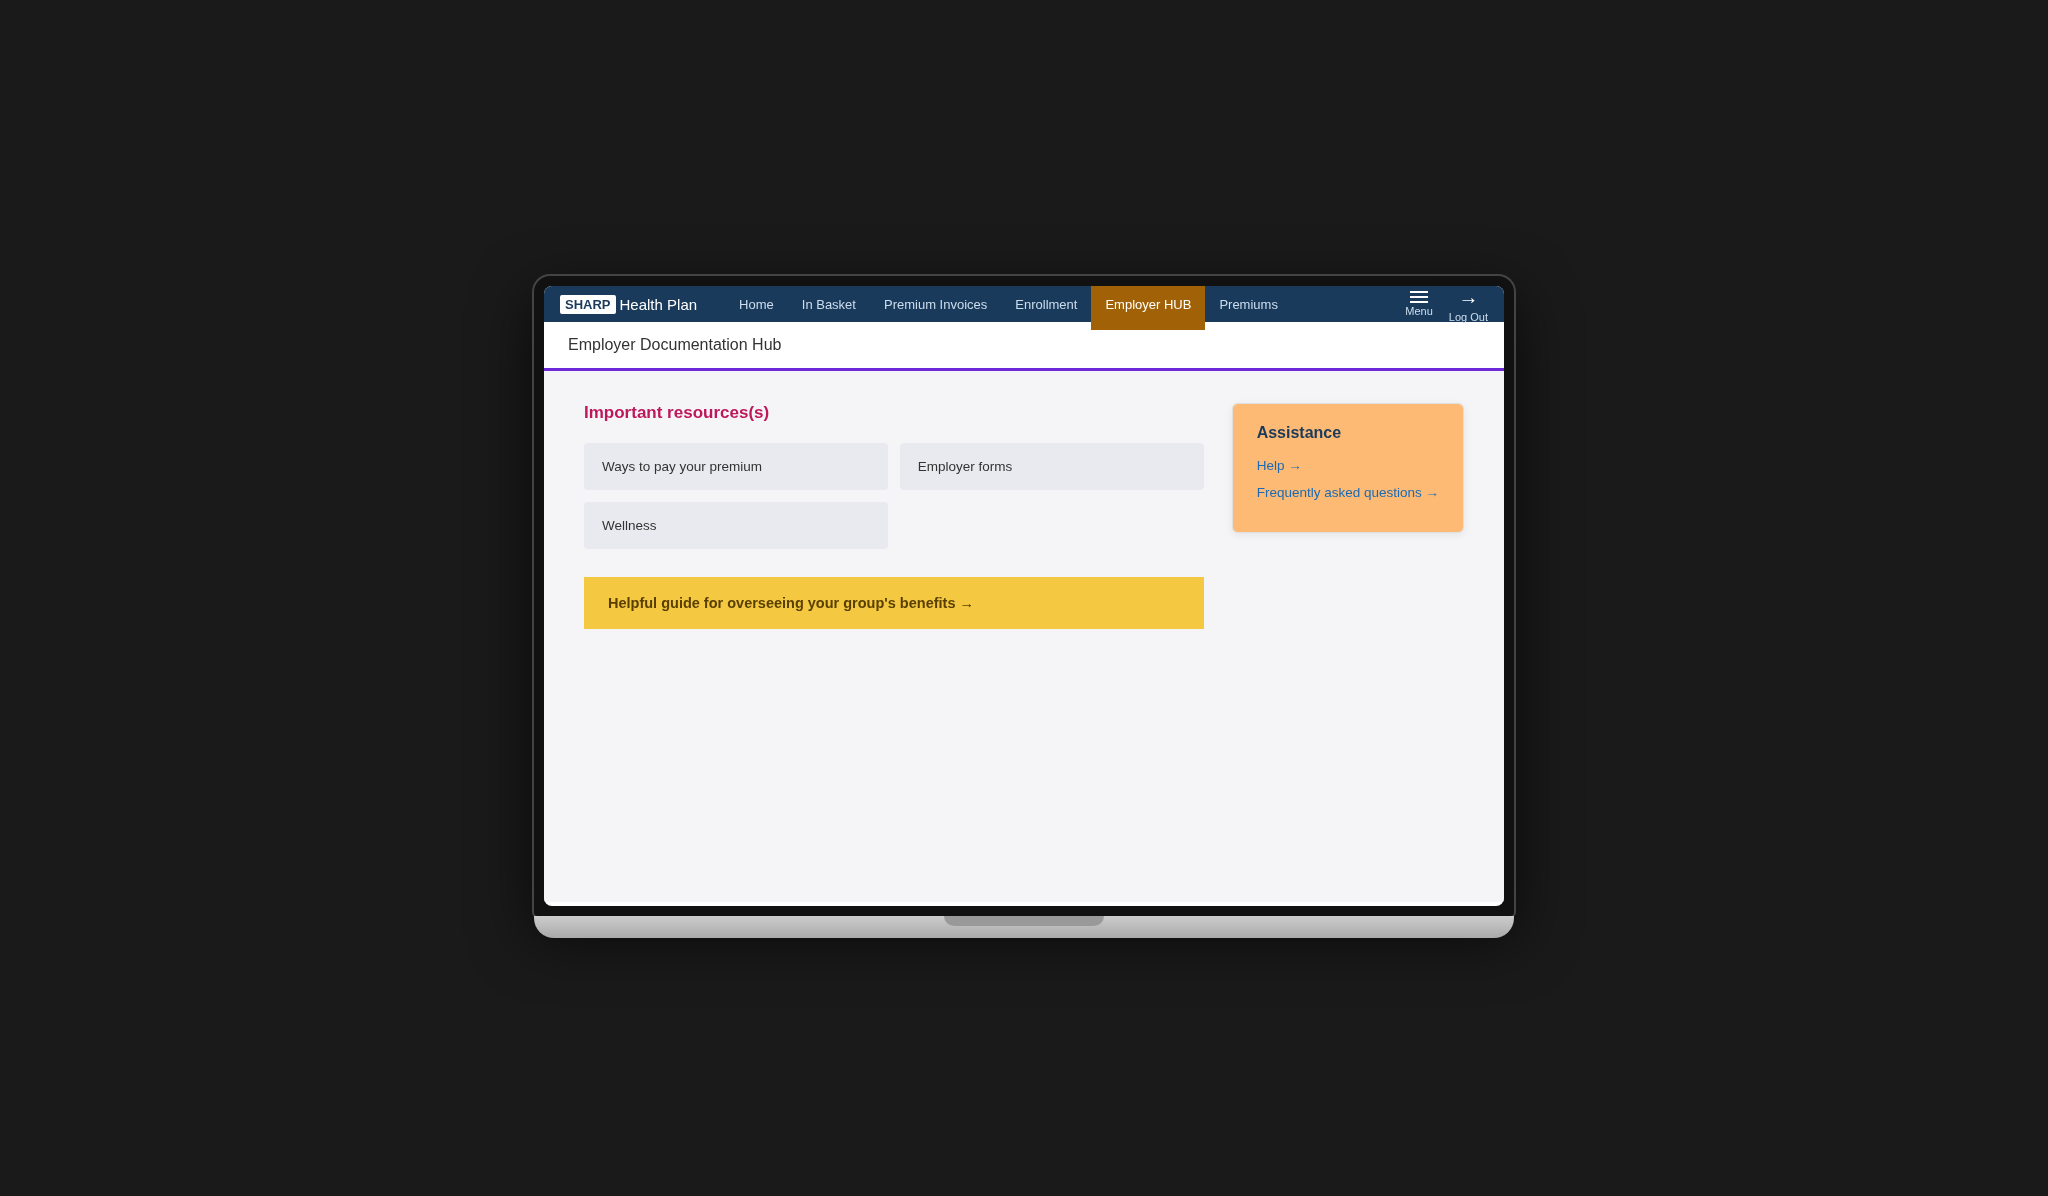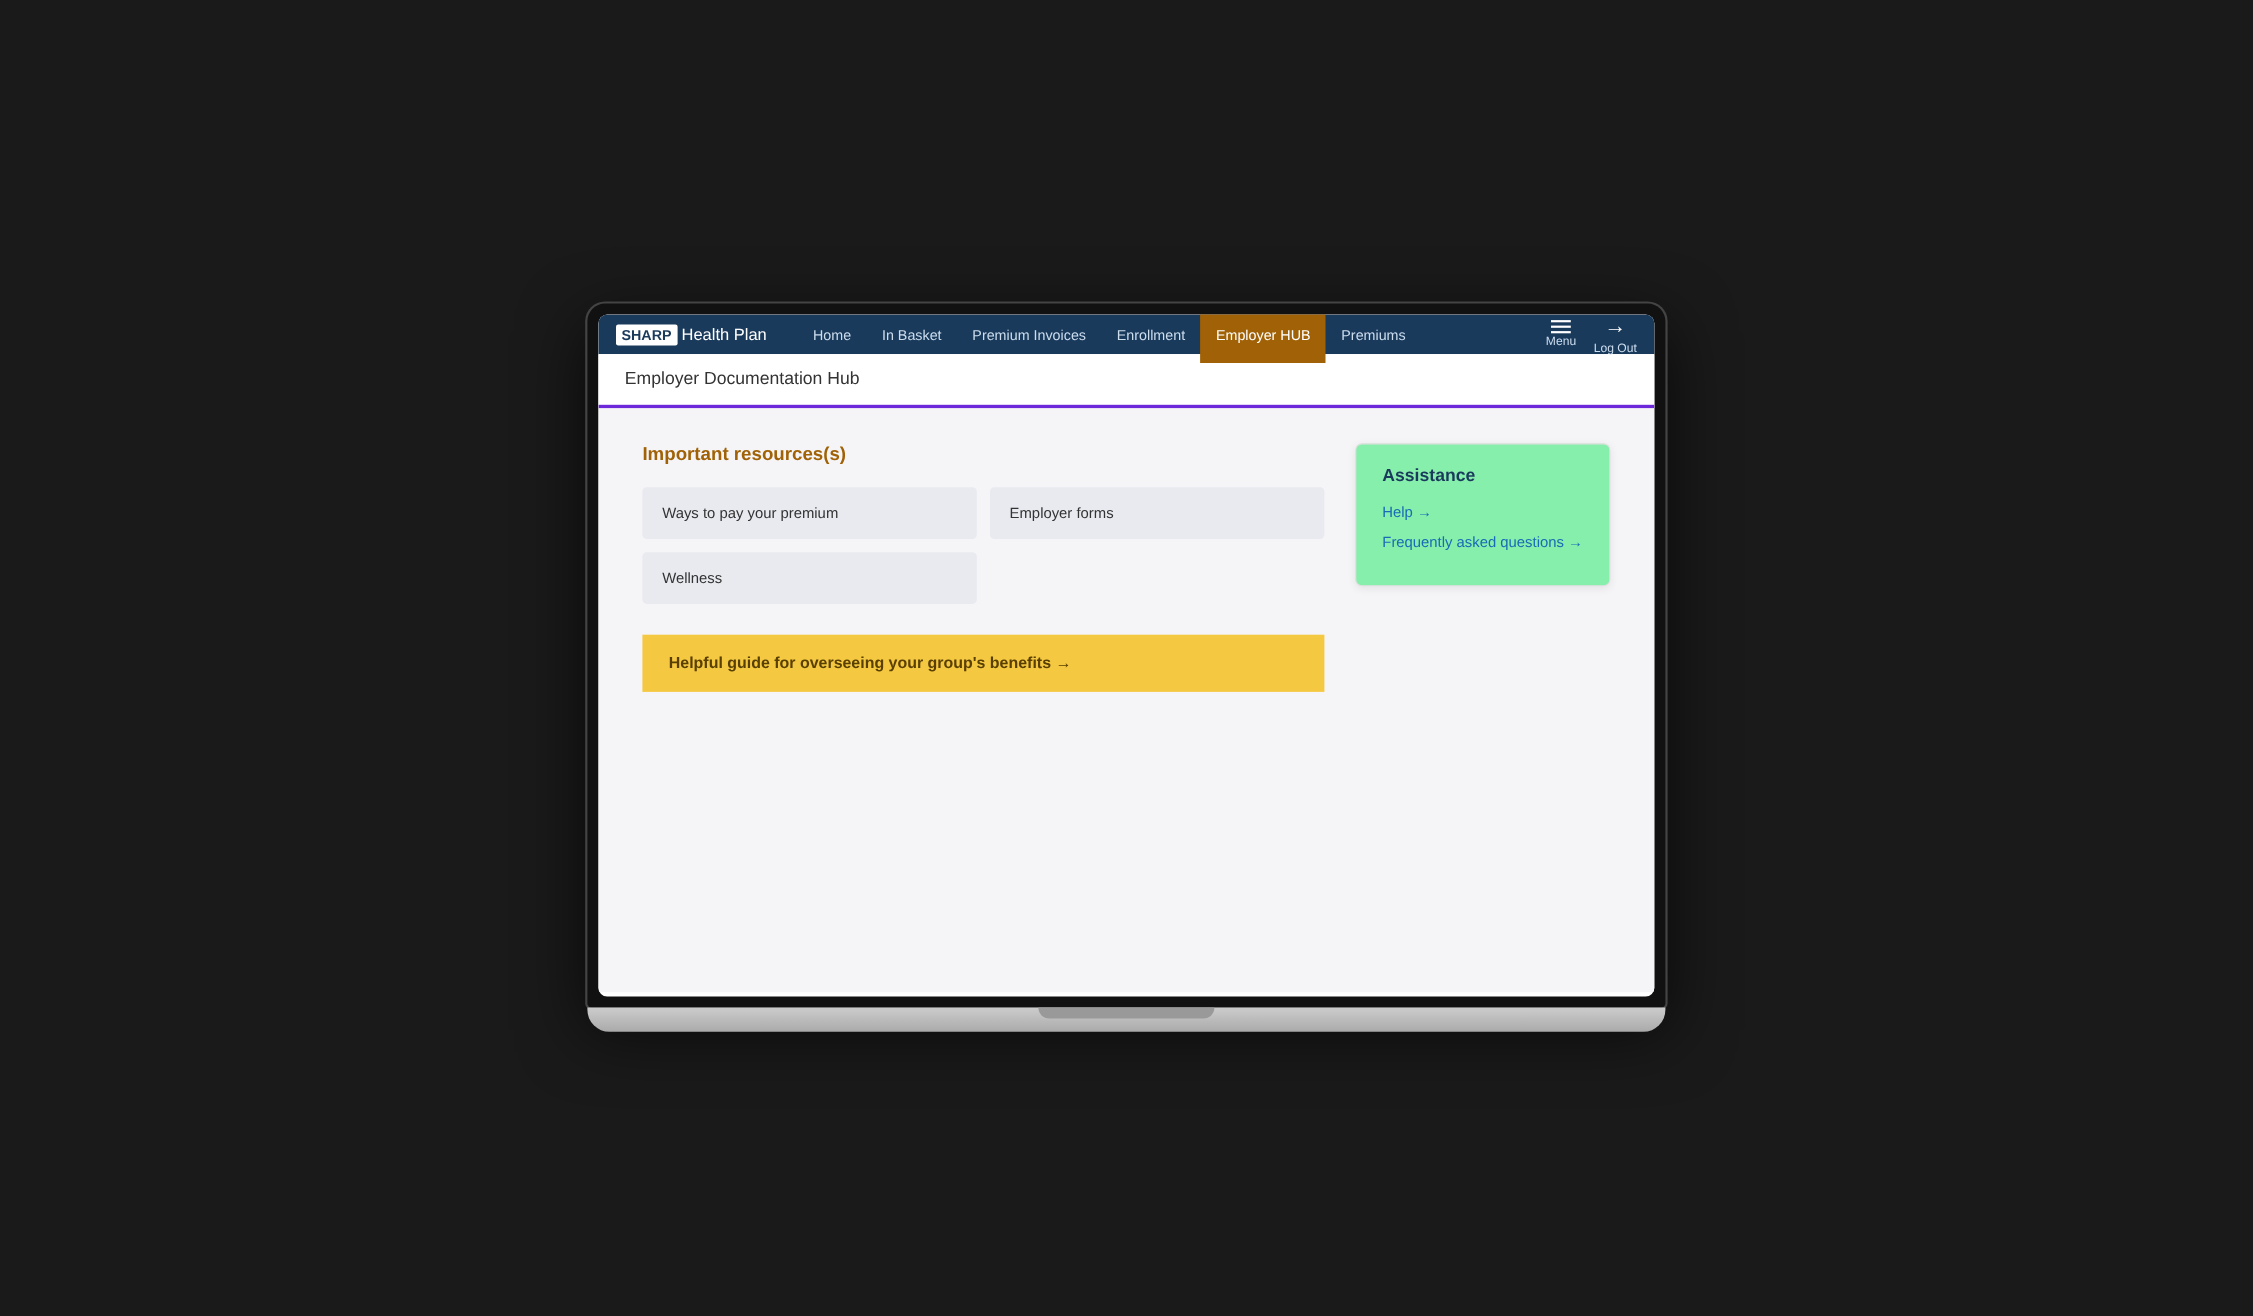--- a/index.html
+++ b/index.html
@@ -169,21 +169,21 @@
       align-items: flex-start;
     }
 
     .resources-section {
       flex: 1;
     }
 
     .section-title {
       font-size: 17px;
       font-weight: 600;
-      color: #a16207;
+      color: #be185d;
       margin-bottom: 20px;
     }
 
     .resource-grid {
       display: grid;
       grid-template-columns: 1fr 1fr;
       gap: 12px;
     }
 
     .resource-btn {
@@ -193,21 +193,21 @@
       padding: 16px 18px;
       text-align: left;
       cursor: pointer;
       font-size: 13.5px;
       color: #333;
       font-family: inherit;
     }
 
     
     .assistance-card {
-      background: #86efac;
+      background: #fdba74;
       border: 1px solid #e0e0e0;
       border-radius: 6px;
       padding: 20px 24px;
       min-width: 220px;
       box-shadow: 0 2px 8px rgba(0,0,0,0.07);
     }
 
     .assistance-title {
       font-size: 16px;
       font-weight: 600;

